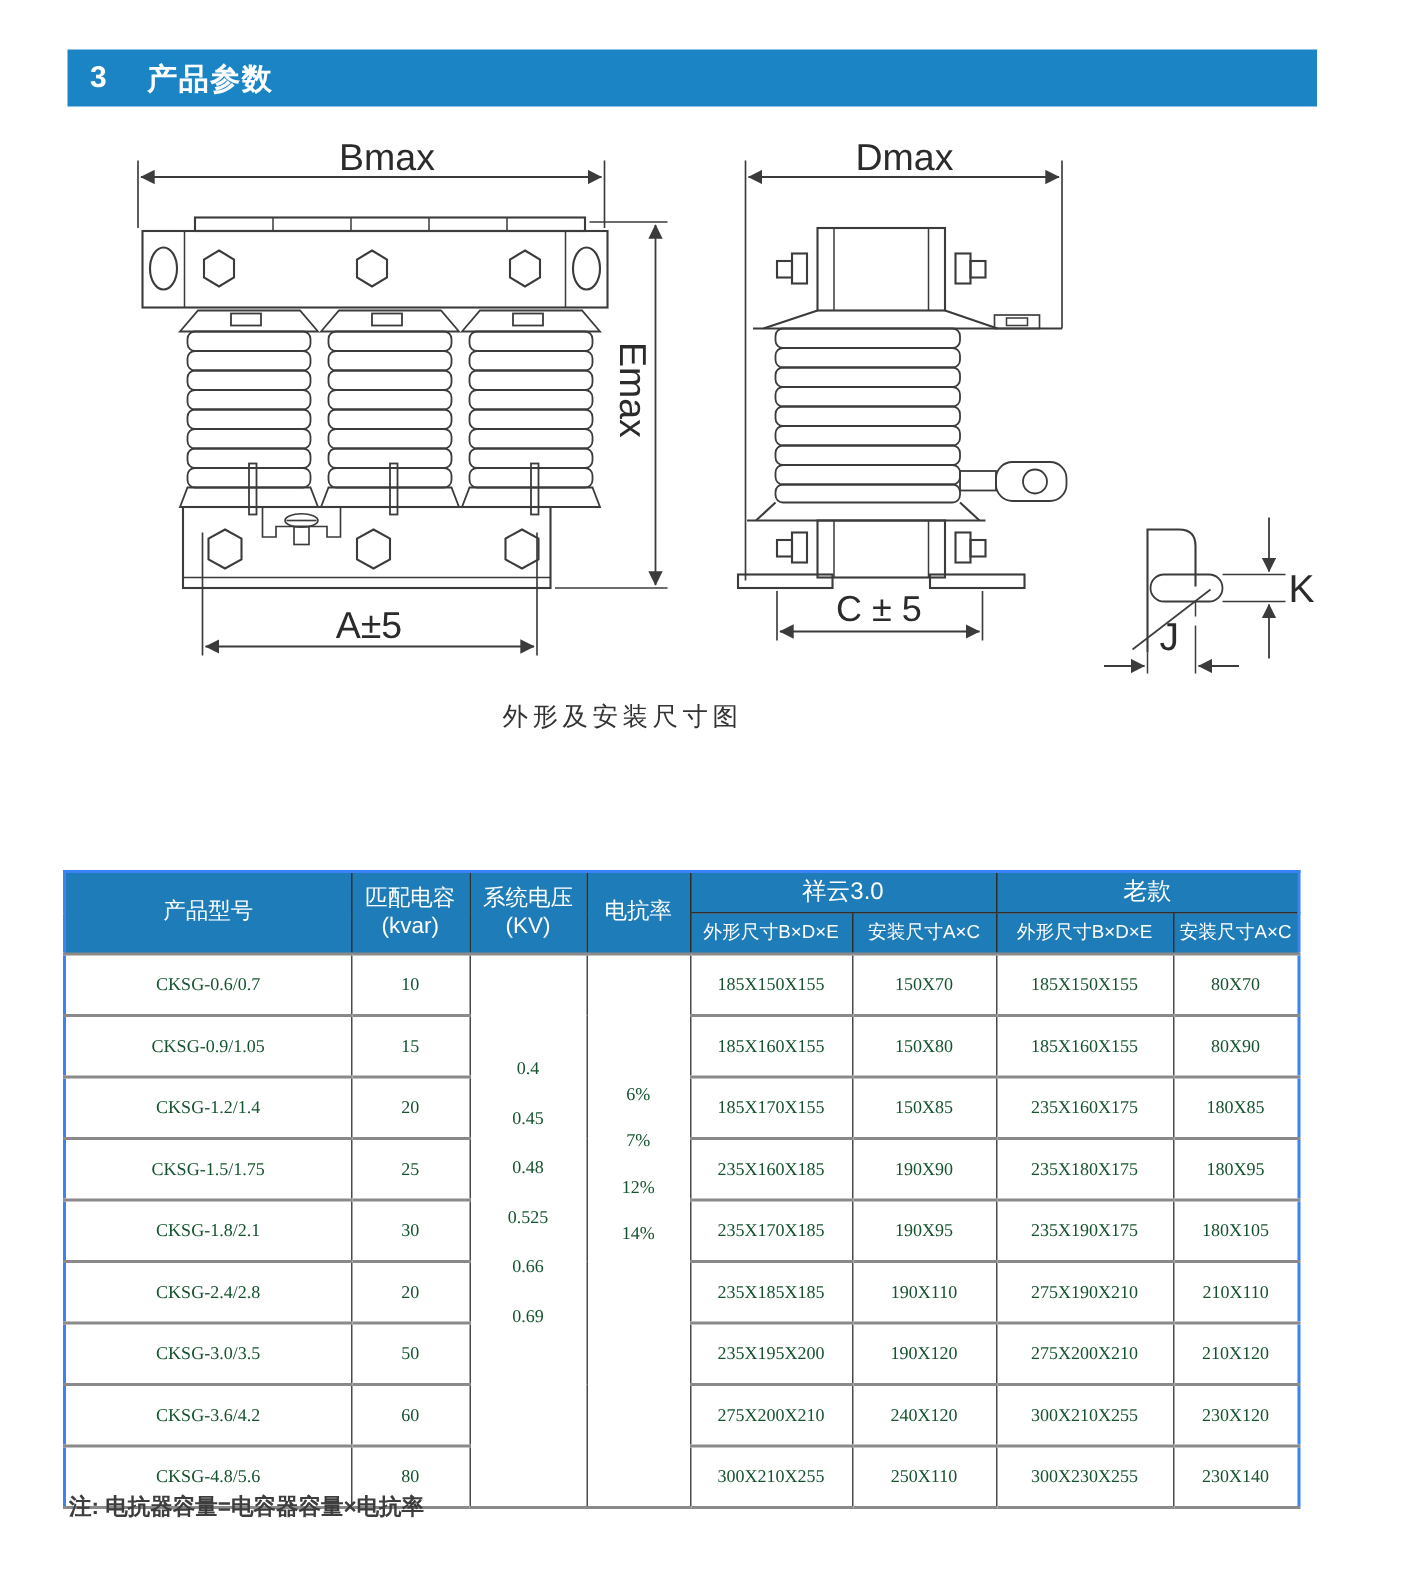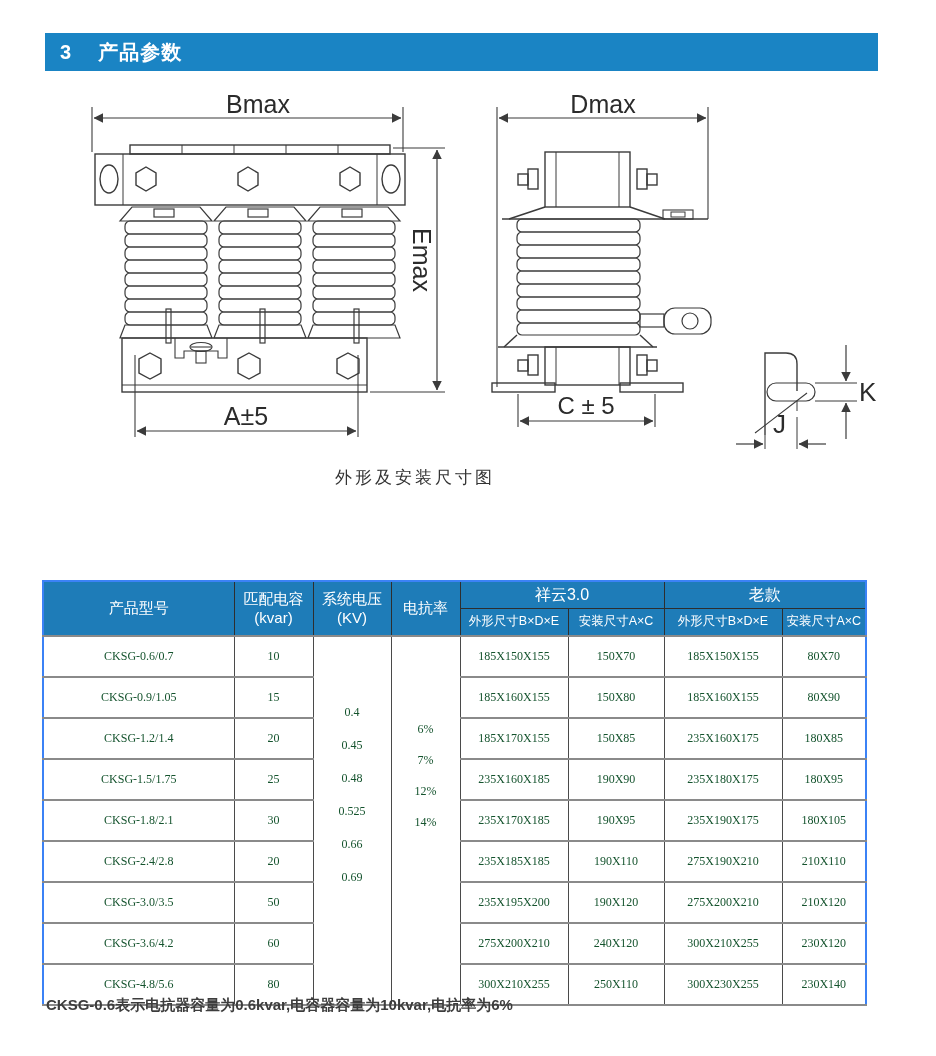--- a/index.html
+++ b/index.html
@@ -356,14 +356,14 @@
       <td>80</td>
       <td>300X210X255</td>
       <td>250X110</td>
       <td>300X230X255</td>
       <td>230X140</td>
     </tr>
   </tbody>
 </table>
 
 <div class="notes">
-  <div>CKSG-0.6表示电抗器容量为0.6kvar,电容器容量为10kvar,电抗率为6%</div>
+  <div>注: 电抗器容量=电容器容量×电抗率</div>
 </div>
 
 </body></html>

